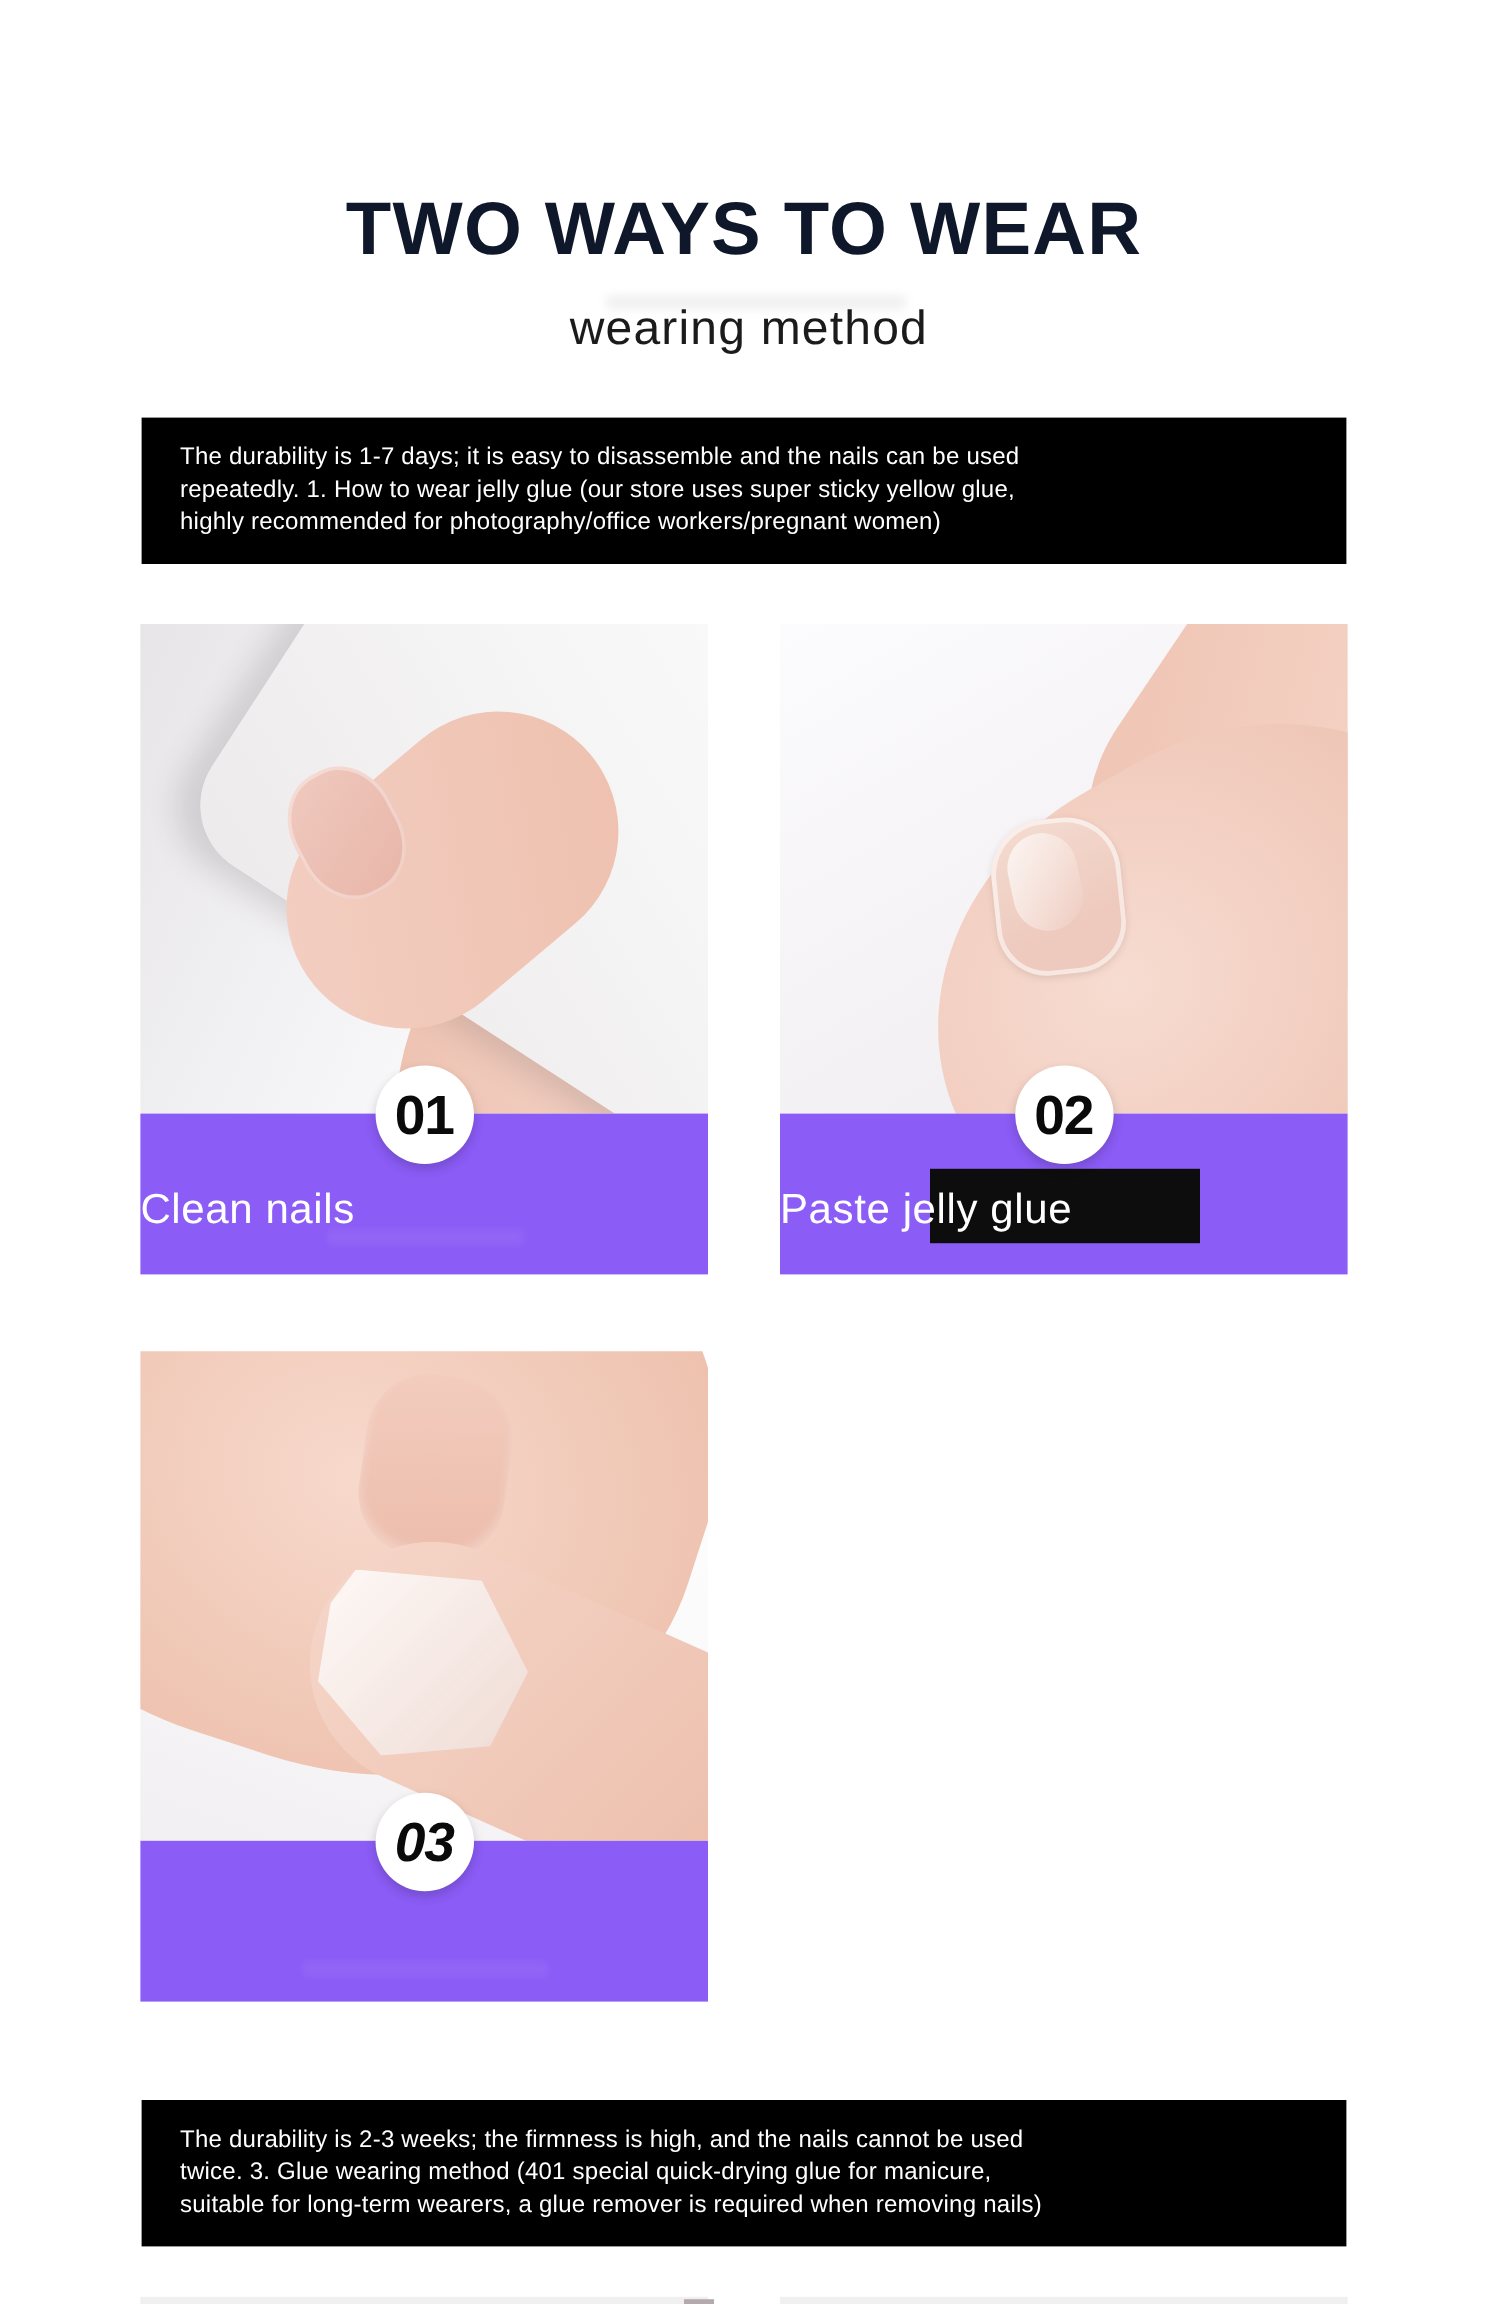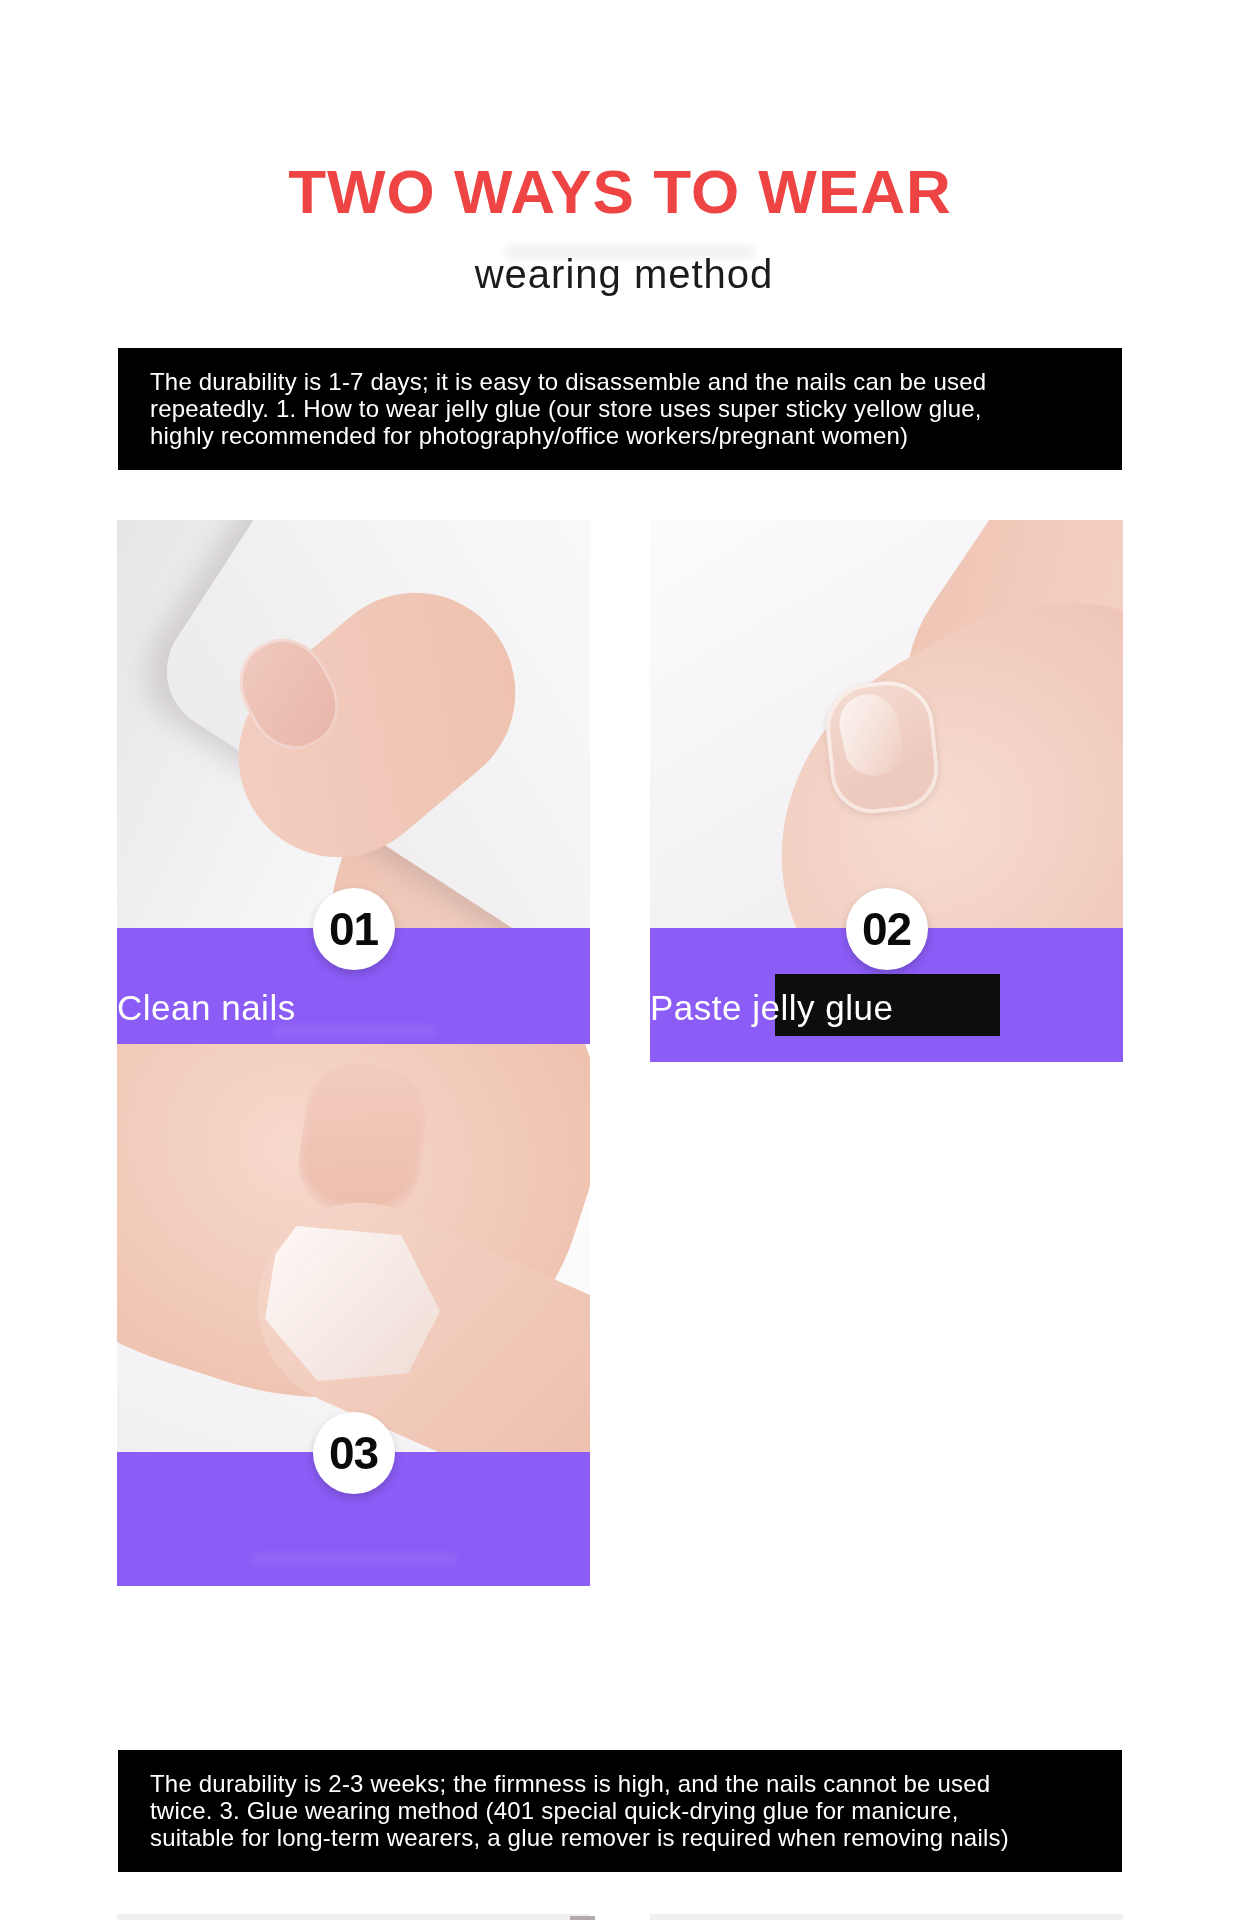--- a/index.html
+++ b/index.html
@@ -2,38 +2,38 @@
 <html><head>
 <meta charset="utf-8">
 <style>
   * { margin:0; padding:0; box-sizing:border-box; }
   html,body { background:#ffffff; }
   body { font-family:"Liberation Sans", sans-serif; }
   .page { position:relative; width:1240px; height:1920px; margin:0 auto; background:#ffffff; overflow:hidden; }
 
   
   .title { position:absolute; top:156px; left:0; width:1240px; text-align:center;
-           font-size:62px; font-weight:bold; letter-spacing:1px; color:#ef4444; }
+           font-size:62px; font-weight:bold; letter-spacing:1px; color:#0f172a; }
   .subtitle-ghost { position:absolute; top:246px; left:505px; width:250px; height:12px;
            background:rgba(0,0,0,.06); filter:blur(4px); border-radius:4px; }
   .subtitle { position:absolute; top:252px; left:4px; width:1240px; text-align:center;
            font-size:40px; font-weight:400; letter-spacing:1px; color:#1b1b1b; }
 
   
   .banner { position:absolute; left:118px; width:1004px; height:122px; background:#000000;
             color:#ffffff; padding:20px 110px 0 32px; }
   .banner-top { top:348px; }
   .banner-bottom { top:1750px; }
-  .banner p { font-size:24px; line-height:27px; font-weight:400; letter-spacing:.2px; white-space:nowrap; }
+  .banner p { font-size:20px; line-height:27px; font-weight:400; letter-spacing:.2px; white-space:nowrap; }
 
   
   .panel { position:absolute; width:473px; height:542px; }
   .panel-1 { left:117px; top:520px; }
   .panel-2 { left:650px; top:520px; }
-  .panel-3 { left:117px; top:1044px; }
+  .panel-3 { left:117px; top:1126px;font-style:italic; }
   .panel-4 { left:650px; top:1105px; }
 
   .photo { position:relative; width:473px; height:408px; overflow:hidden; }
   .photo div { position:absolute; }
 
   
   .p1 { background:linear-gradient(115deg,#e7e5e8 0%,#f2f1f3 40%,#fcfcfd 78%,#ffffff 100%); }
   .p1 .hand   { width:560px; height:470px; left:200px; top:140px; transform:rotate(-38deg);
                 background:radial-gradient(ellipse at 60% 40%,#f6d9cd 0%,#efc6b6 55%,#e6b19e 100%); border-radius:48%; }
   .p1 .pad    { width:580px; height:660px; left:160px; top:-280px; transform:rotate(33deg);

